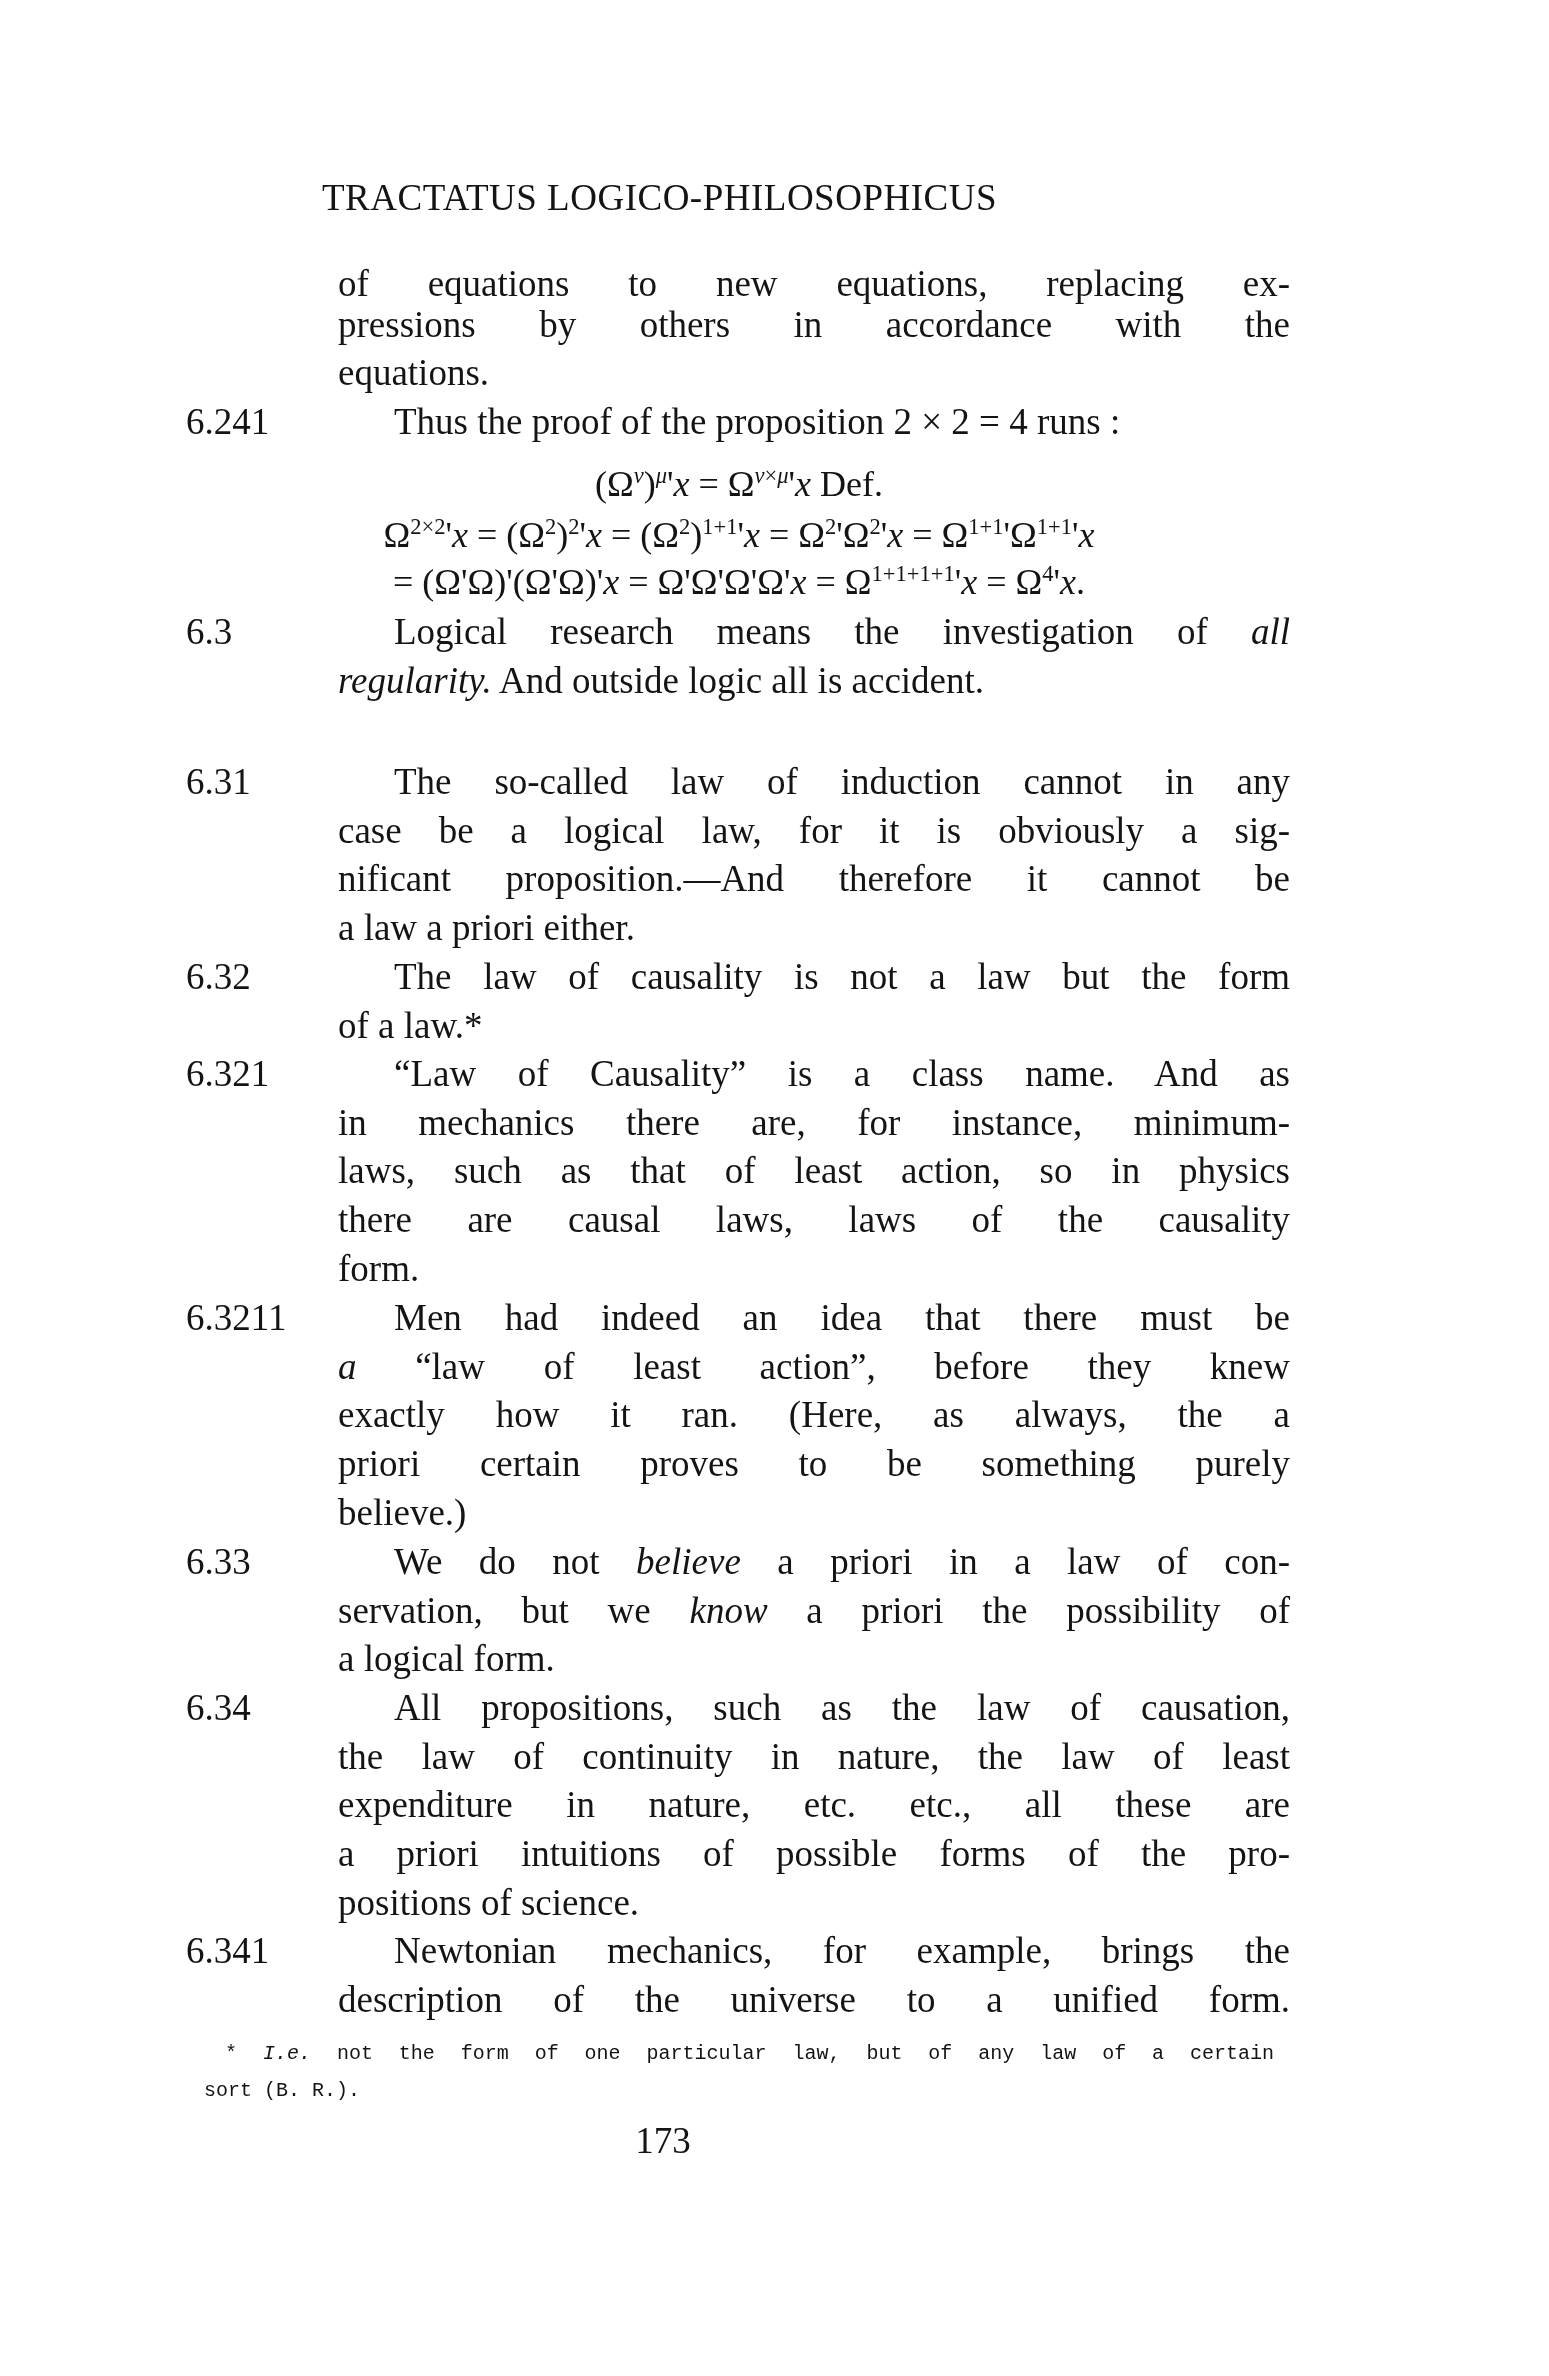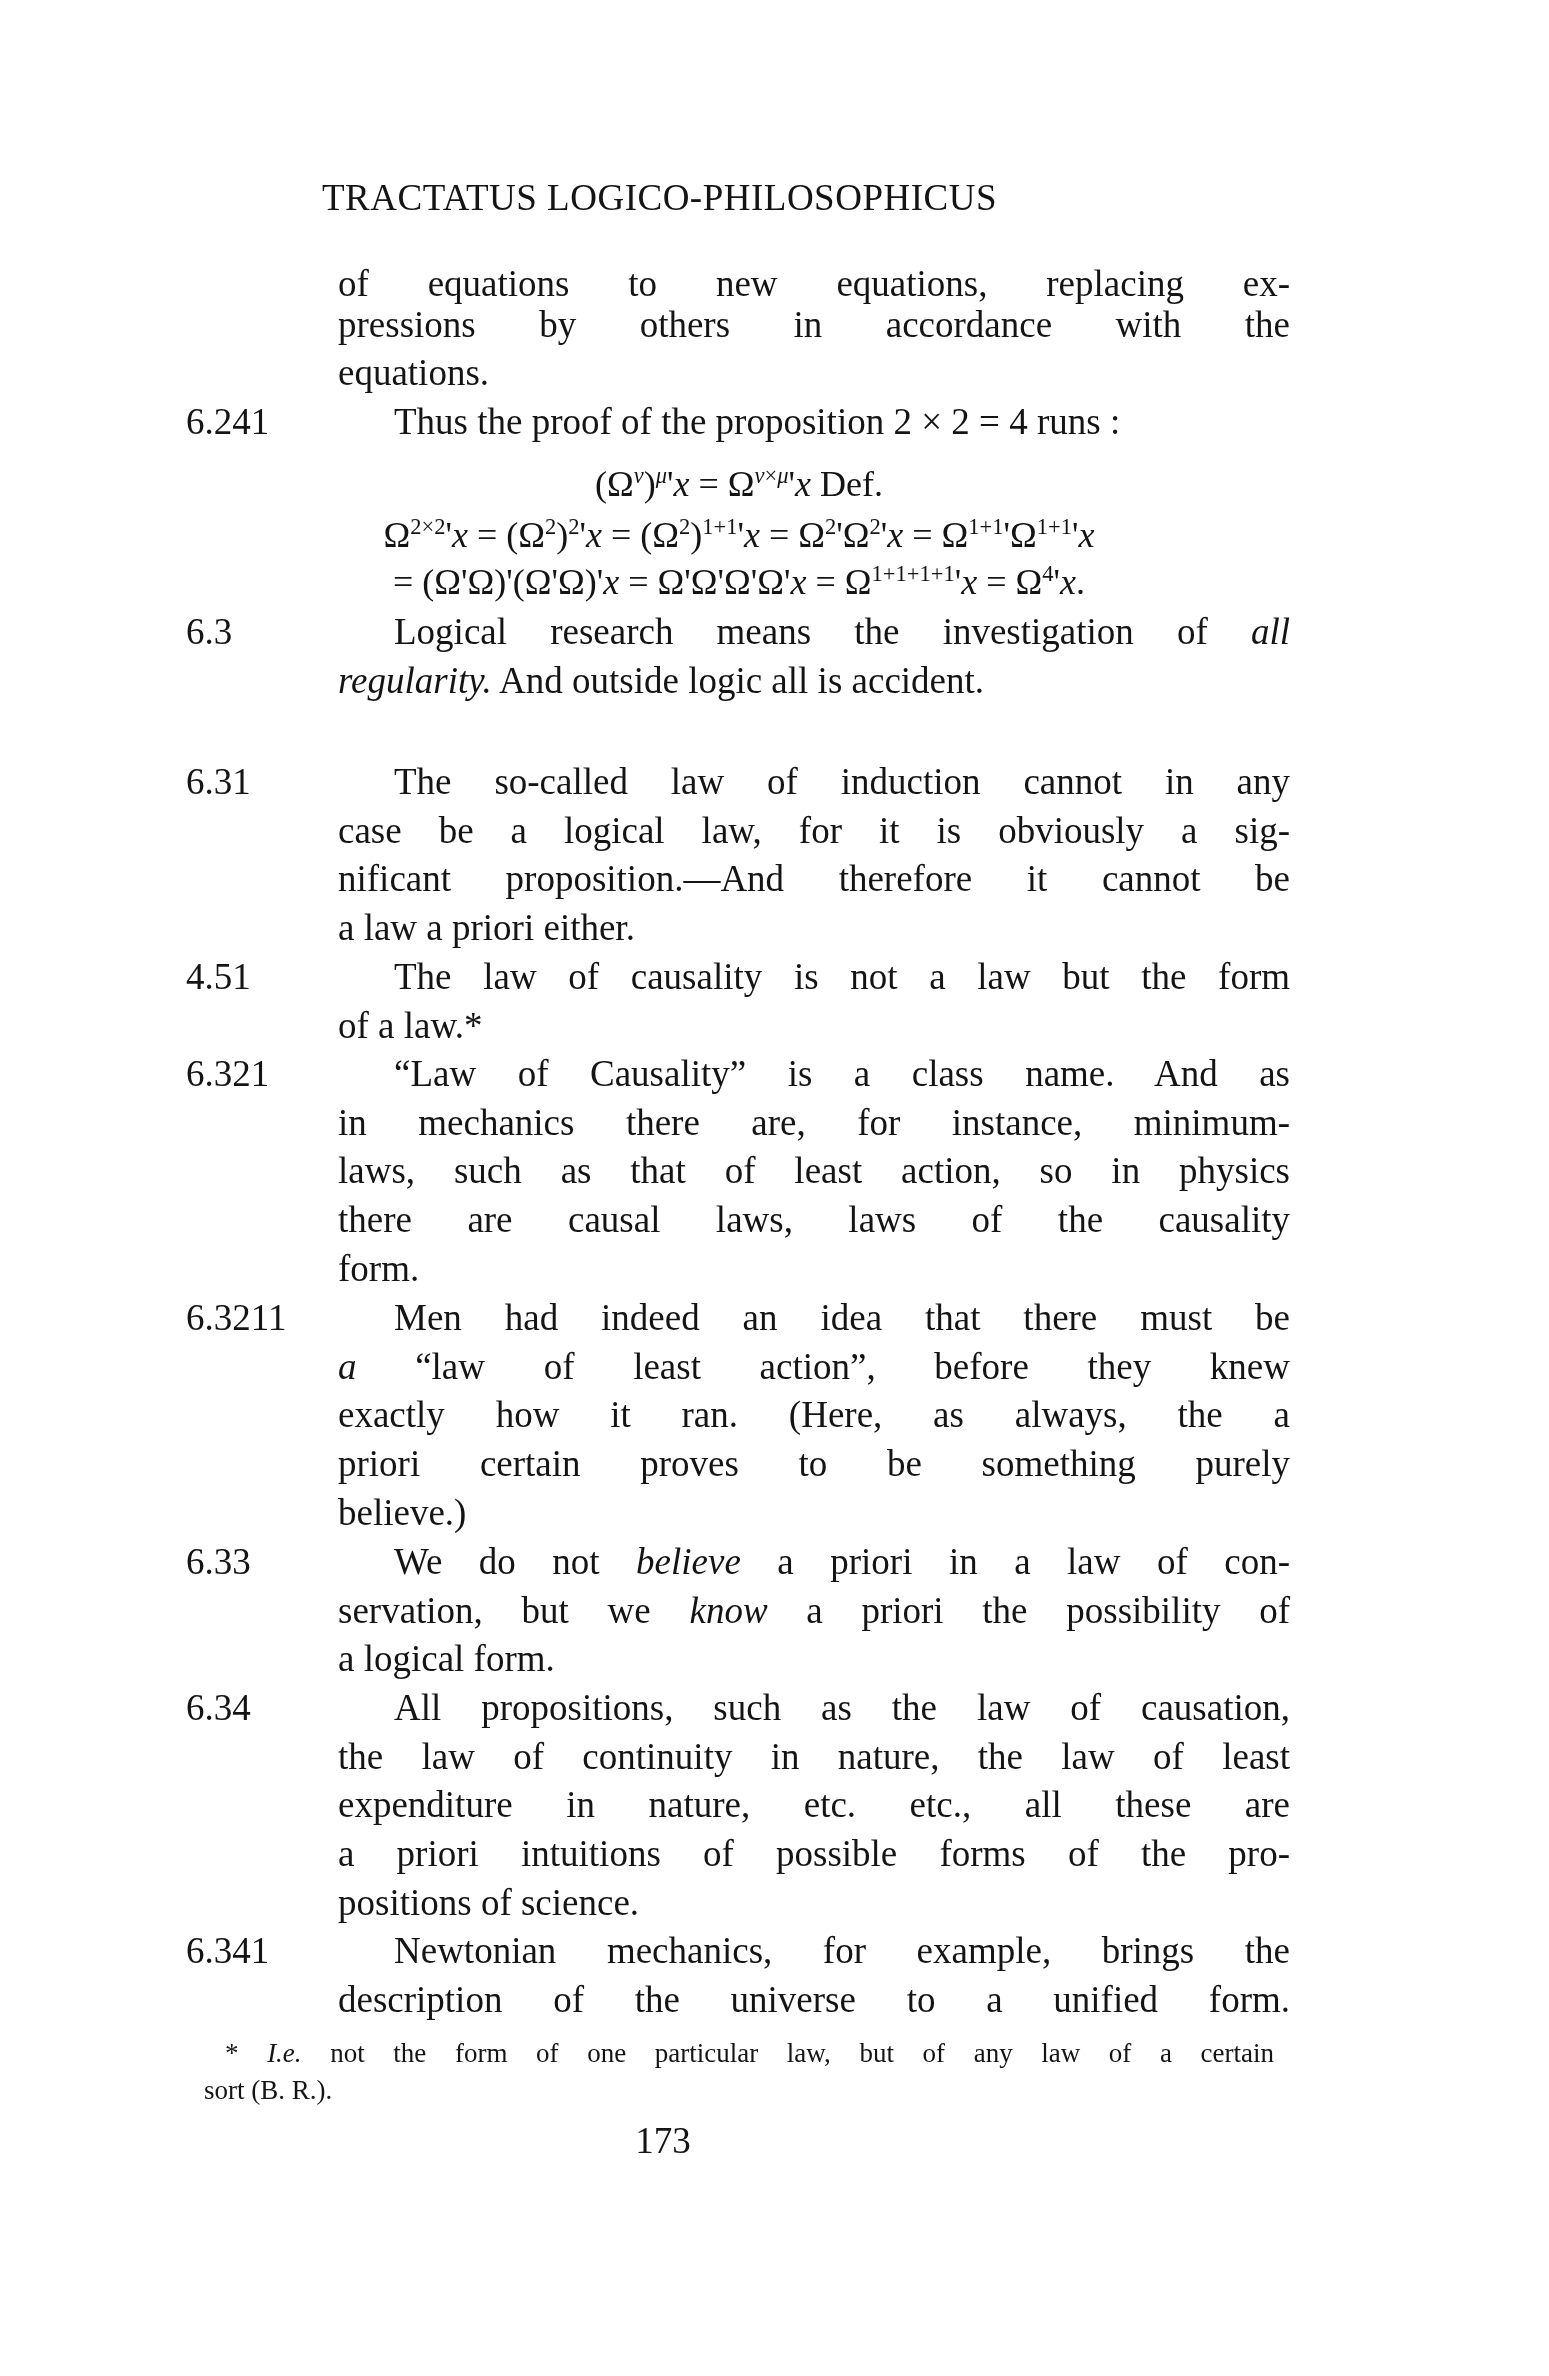--- a/index.html
+++ b/index.html
@@ -8,21 +8,21 @@
   .header { position:absolute; top:176px; left:322px; font-size:37px; letter-spacing:0.5px; }
   .block { position:absolute; left:186px; width:1106px; }
   .line { position:absolute; left:152px; width:952px; font-size:37px; line-height:49px; white-space:nowrap;
           text-align:justify; text-align-last:justify; }
   .line.last { text-align-last:left; }
   .line.ind { left:208px; width:896px; }
   .line.center { left:0; width:1106px; text-align:center; text-align-last:center; }
   .num { position:absolute; left:0; font-size:37px; line-height:49px; }
   .it { font-style:italic; }
   .sup { font-size:22.5px; vertical-align:13px; }
-  .fn { position:absolute; font-size:27px; line-height:37px; white-space:nowrap; }
+  .fn { position:absolute; font-size:20px; line-height:37px; white-space:nowrap;font-family:Liberation Mono, monospace; }
   .page { position:absolute; top:2119px; left:0; width:1326px; text-align:center; font-size:37px; }
 </style>
 </head>
 <body>
 
 <div class="header">TRACTATUS LOGICO-PHILOSOPHICUS</div>
 
 <div class="block" style="top:251px;">
   <div class="line" style="top:8px">of equations to new equations, replacing ex-</div>
   <div class="line" style="top:49px">pressions by others in accordance with the</div>
@@ -45,21 +45,21 @@
 
 <div class="block" style="top:757px;">
   <div class="num">6.31</div>
   <div class="line ind">The so-called law of induction cannot in any</div>
   <div class="line" style="top:49px">case be a logical law, for it is obviously a sig-</div>
   <div class="line" style="top:97px">nificant proposition.—And therefore it cannot be</div>
   <div class="line last" style="top:146px">a law a priori either.</div>
 </div>
 
 <div class="block" style="top:952px;">
-  <div class="num">4.51</div>
+  <div class="num">6.32</div>
   <div class="line ind">The law of causality is not a law but the form</div>
   <div class="line last" style="top:49px">of a law.*</div>
 </div>
 
 <div class="block" style="top:1049px;">
   <div class="num">6.321</div>
   <div class="line ind">“Law of Causality” is a class name. And as</div>
   <div class="line" style="top:49px">in mechanics there are, for instance, minimum-</div>
   <div class="line" style="top:97px">laws, such as that of least action, so in physics</div>
   <div class="line" style="top:146px">there are causal laws, laws of the causality</div>

